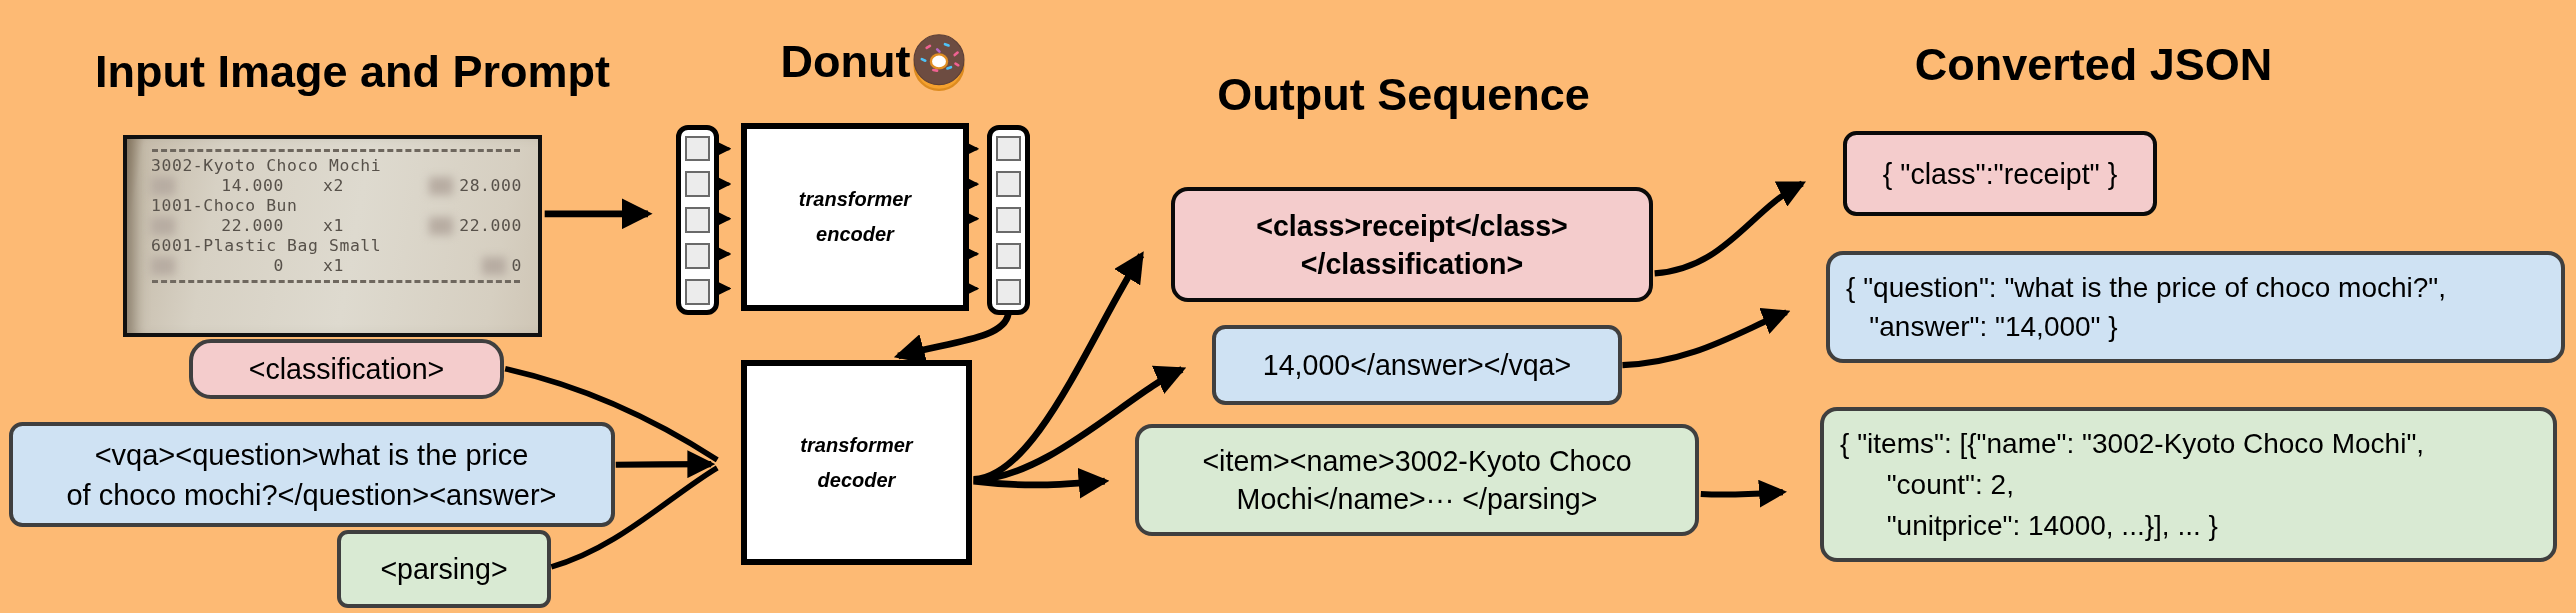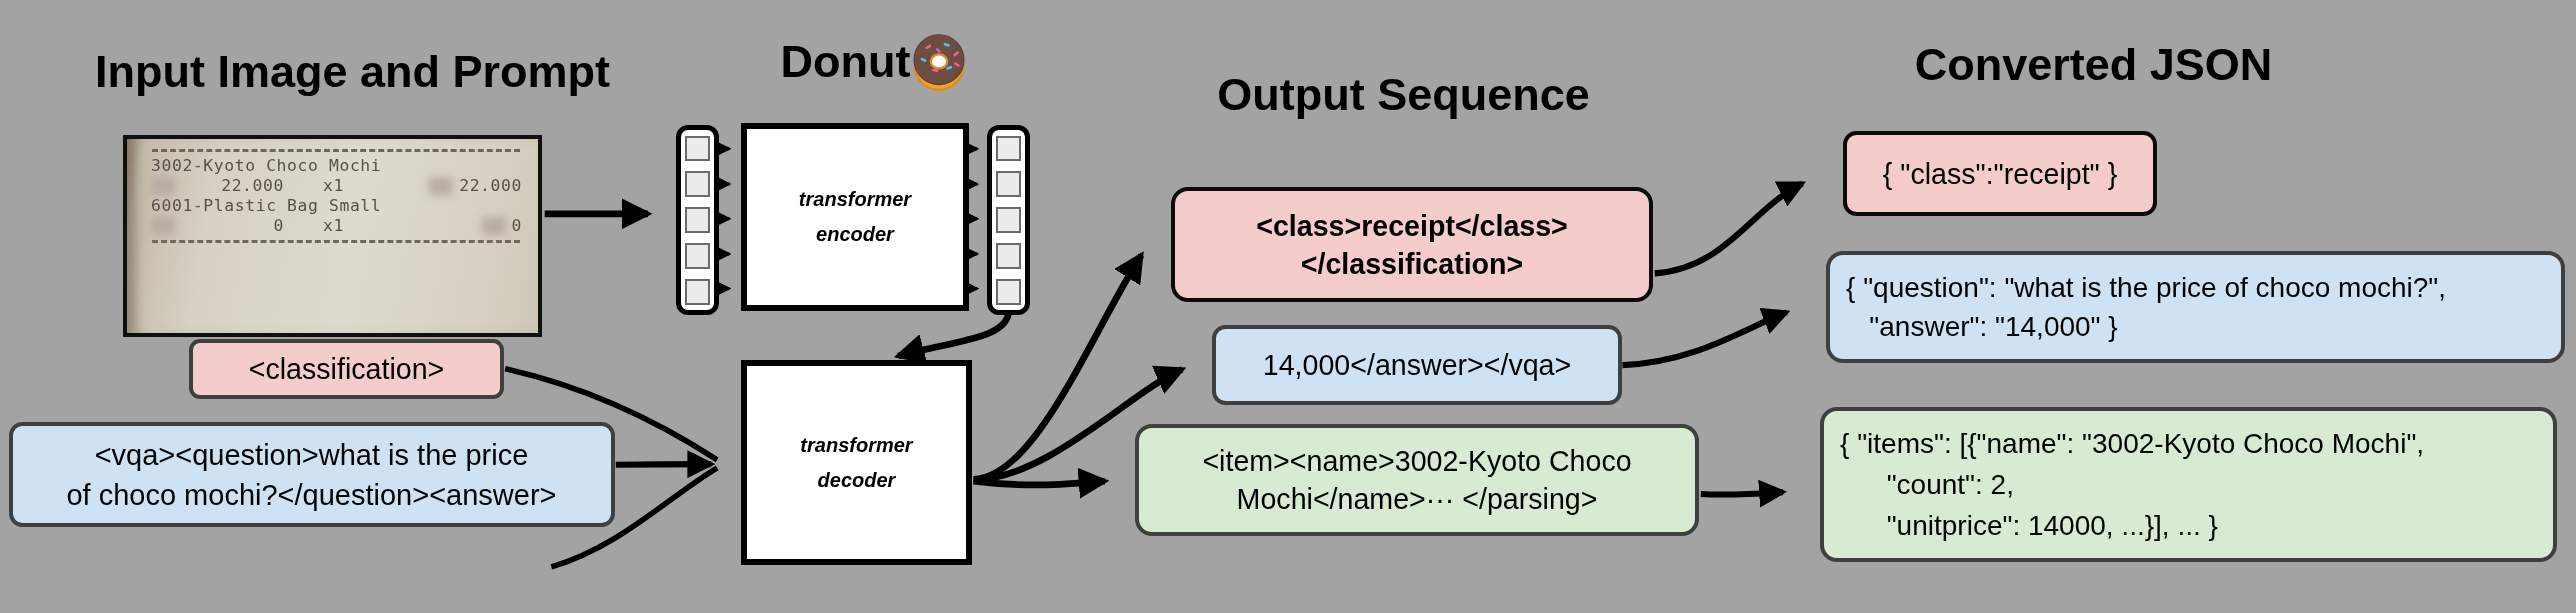--- a/index.html
+++ b/index.html
@@ -1,19 +1,19 @@
 <!DOCTYPE html>
 <html style="font-size:9.7px"><head>
 <meta charset="utf-8">
 <style>
   html,body{margin:0;padding:0;background:#ffffff;}
   #canvas{
     position:relative;
     width:2576px;height:613px;
-    background:#a3a3a3;
+    background:#fdba74;
     font-family:"Liberation Sans", sans-serif;
     overflow:hidden;
   }
   .title{
     position:absolute;
     font-weight:bold;
     font-size:45px;
     color:#000;
     text-align:center;
     letter-spacing:0px;
@@ -97,20 +97,29 @@
 
   <div class="title" style="left:1206px;top:38px;width:395px;margin-top:31px;">Output Sequence</div>
 
   <div class="title" style="left:1905px;top:39px;width:377px;">Converted JSON</div>
 
   <div class="receipt">
     <div class="r-dash"></div>
     <div>3002-Kyoto Choco Mochi</div>
     <div class="r-amts">
       <span class="r-blur"></span>
+      <span class="r-price">14.000</span>
+      <span class="r-qty">x2</span>
+      <span class="r-spacer"></span>
+      <span class="r-blur"></span>
+      <span>28.000</span>
+    </div>
+    <div>1001-Choco Bun</div>
+    <div class="r-amts">
+      <span class="r-blur"></span>
       <span class="r-price">22.000</span>
       <span class="r-qty">x1</span>
       <span class="r-spacer"></span>
       <span class="r-blur"></span>
       <span>22.000</span>
     </div>
     <div>6001-Plastic Bag Small</div>
     <div class="r-amts">
       <span class="r-blur"></span>
       <span class="r-price">0</span>
@@ -135,23 +144,24 @@
     <div class="token"></div>
     <div class="token"></div>
     <div class="token"></div>
   </div>
 
   <div class="block" style="left:741px;top:123px;width:228px;height:188px;">transformer
 encoder</div>
   <div class="block" style="left:741px;top:360px;width:231px;height:205px;">transformer
 decoder</div>
 
-  <div class="bubble border-gray" style="left: 189px; top: 339px; width: 315px; height: 60px; border-radius: 11px; background-color: rgb(244, 204, 204);">&lt;classification&gt;</div>
+  <div class="bubble border-gray" style="left: 189px; top: 339px; width: 315px; height: 60px; border-radius: 22px; background-color: rgb(244, 204, 204);">&lt;classification&gt;</div>
   <div class="bubble border-gray" style="left: 8.5px; top: 422px; width: 606px; height: 105px; font-size: 29px; line-height: 40px; background-color: rgb(207, 226, 243);">&lt;vqa&gt;&lt;question&gt;what is the price
 of choco mochi?&lt;/question&gt;&lt;answer&gt;</div>
+  <div class="bubble border-gray" style="left: 337px; top: 530px; width: 214px; height: 78px; border-radius: 11px; background-color: rgb(217, 234, 211);">&lt;parsing&gt;</div>
 
   <div class="bubble border-black" style="left: 1171px; top: 187px; width: 482px; height: 115px; border-radius: 17px; background-color: rgb(244, 204, 204); font-weight: bold;">&lt;class&gt;receipt&lt;/class&gt;
 &lt;/classification&gt;</div>
   <div class="bubble border-gray" style="left: 1212px; top: 325px; width: 410px; height: 80px; background-color: rgb(207, 226, 243);">14,000&lt;/answer&gt;&lt;/vqa&gt;</div>
   <div class="bubble border-gray" style="left: 1135px; top: 424px; width: 564px; height: 112px; border-radius: 17px; background-color: rgb(217, 234, 211);">&lt;item&gt;&lt;name&gt;3002-Kyoto Choco
 Mochi&lt;/name&gt;··· &lt;/parsing&gt;</div>
 
   <div class="bubble border-black" style="left: 1843px; top: 131px; width: 314px; height: 85px; background-color: rgb(244, 204, 204);">{ "class":"receipt" }</div>
   <div class="bubble border-gray left" style="left: 1826px; top: 251px; width: 739px; height: 112px; border-radius: 17px; padding-left: 16px; font-size: 28px; line-height: 39px; background-color: rgb(207, 226, 243);">{ "question": "what is the price of choco mochi?",
    "answer": "14,000" }</div>

